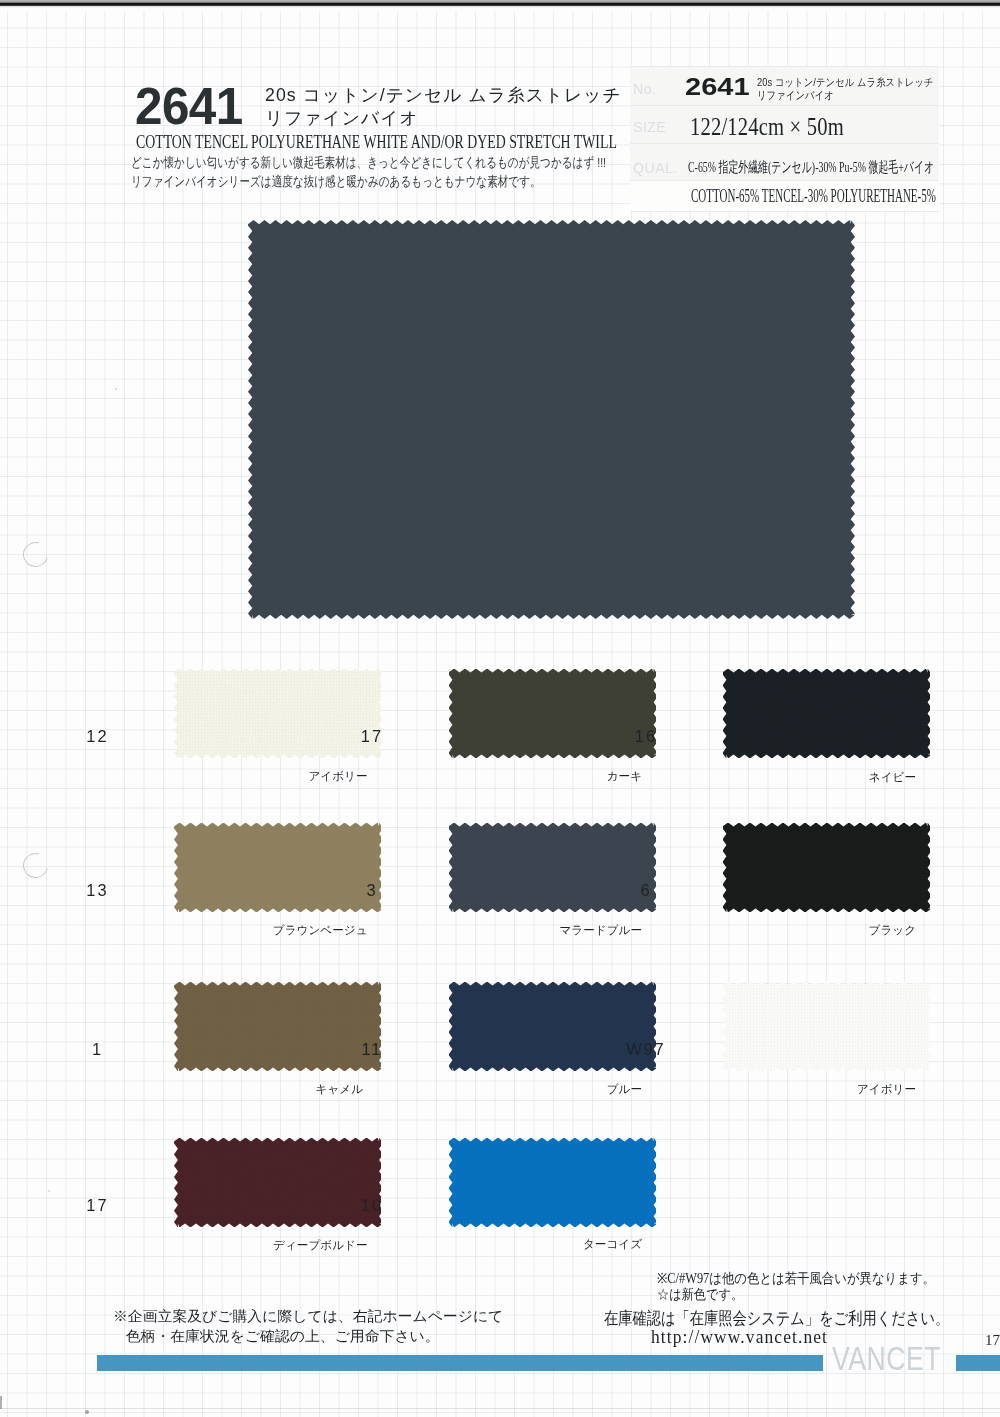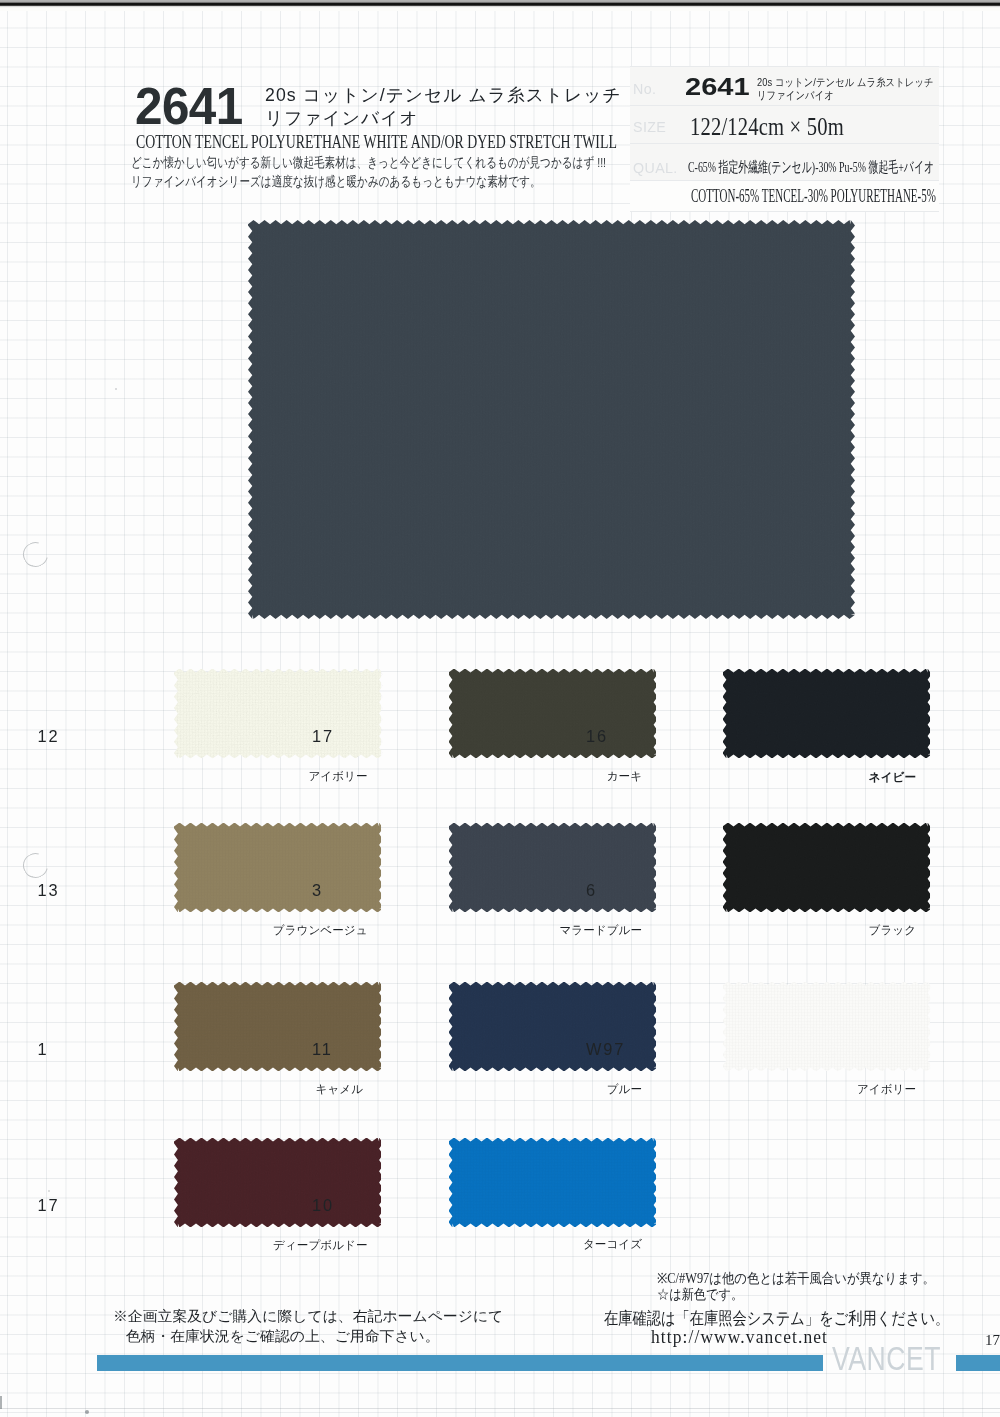--- a/index.html
+++ b/index.html
@@ -69,21 +69,21 @@
               line-height:18.5px;color:#1f2327;white-space:nowrap;
               transform:scaleX(.595);transform-origin:left top;}
 
   
   .mainswatch-wrap{position:absolute;left:248px;top:220px;width:607px;height:399px;}
   .mainswatch{position:absolute;inset:0;background:#3a444d;}
   .tex{position:absolute;inset:0;pointer-events:none;opacity:.055;mix-blend-mode:soft-light;}
   .tex2{position:absolute;inset:0;pointer-events:none;mix-blend-mode:multiply;}
   .cw-chip{position:absolute;left:0;top:0;width:207px;height:89px;}
   .cw-code{position:absolute;font-family:"Liberation Sans",sans-serif;font-size:16.4px;line-height:16.4px;
-           color:#1f2326;text-align:left;letter-spacing:1.9px;}
+           color:#1f2326;text-align:center;letter-spacing:1.9px;}
   .cw-name{position:absolute;font-size:11.6px;line-height:11.6px;color:#1d2125;white-space:nowrap;text-align:right;}
 
   
   .ft-left{position:absolute;left:113px;top:1307px;font-size:14.4px;line-height:19.8px;color:#1f2327;
            white-space:nowrap;transform:scaleX(1.032);transform-origin:left top;}
   .ft-left-l2{margin-left:12.3px;}
   .ft-r1{position:absolute;left:657px;top:1272px;font-family:"Liberation Serif",serif;font-size:14px;
          line-height:14px;color:#20242a;white-space:nowrap;transform:scaleX(.884);transform-origin:left top;}
   .ft-r2{position:absolute;left:657px;top:1288px;font-family:"Liberation Serif",serif;font-size:14px;
          line-height:14px;color:#20242a;white-space:nowrap;transform:scaleX(.87);transform-origin:left top;}
@@ -188,21 +188,21 @@
       </div>
       <div class="cw-code" style="left: 311.9px; width: 120px; padding-right: 0.9px; top: 728px;">17</div>
       <div class="cw-name" style="left: 442px; width: 200px; top: 769.5px;">カーキ</div>
       <div class="cw-chip" style="left: 722.5px; top: 668.5px; background: rgb(26, 31, 36); clip-path: polygon(0px 3.9px, 5.5px 0px, 11px 3.9px, 16.5px 0px, 22px 3.9px, 27.5px 0px, 33px 3.9px, 38.5px 0px, 44px 3.9px, 49.5px 0px, 55px 3.9px, 60.5px 0px, 66px 3.9px, 71.5px 0px, 77px 3.9px, 82.5px 0px, 88px 3.9px, 93.5px 0px, 99px 3.9px, 104.5px 0px, 110px 3.9px, 115.5px 0px, 121px 3.9px, 126.5px 0px, 132px 3.9px, 137.5px 0px, 143px 3.9px, 148.5px 0px, 154px 3.9px, 159.5px 0px, 165px 3.9px, 170.5px 0px, 176px 3.9px, 181.5px 0px, 187px 3.9px, 192.5px 0px, 198px 3.9px, 203.5px 0px, 205.1px 3.9px, 205.1px 0px, 209px 5.63px, 205.1px 11.25px, 209px 16.88px, 205.1px 22.5px, 209px 28.13px, 205.1px 33.75px, 209px 39.38px, 205.1px 45px, 209px 50.63px, 205.1px 56.25px, 209px 61.88px, 205.1px 67.5px, 209px 73.13px, 205.1px 78.75px, 209px 84.38px, 205.1px 86.1px, 209px 86.1px, 203.5px 90px, 198px 86.1px, 192.5px 90px, 187px 86.1px, 181.5px 90px, 176px 86.1px, 170.5px 90px, 165px 86.1px, 159.5px 90px, 154px 86.1px, 148.5px 90px, 143px 86.1px, 137.5px 90px, 132px 86.1px, 126.5px 90px, 121px 86.1px, 115.5px 90px, 110px 86.1px, 104.5px 90px, 99px 86.1px, 93.5px 90px, 88px 86.1px, 82.5px 90px, 77px 86.1px, 71.5px 90px, 66px 86.1px, 60.5px 90px, 55px 86.1px, 49.5px 90px, 44px 86.1px, 38.5px 90px, 33px 86.1px, 27.5px 90px, 22px 86.1px, 16.5px 90px, 11px 86.1px, 5.5px 90px, 3.9px 86.1px, 3.9px 90px, 0px 84.38px, 3.9px 78.75px, 0px 73.13px, 3.9px 67.5px, 0px 61.88px, 3.9px 56.25px, 0px 50.63px, 3.9px 45px, 0px 39.38px, 3.9px 33.75px, 0px 28.13px, 3.9px 22.5px, 0px 16.88px, 3.9px 11.25px, 0px 5.63px);">
         <svg class="tex" width="209" height="90" style="opacity: 0.085;">
           <rect width="209" height="90" filter="url(#fabricNoise)"></rect>
         </svg>
         <div class="tex2" style="opacity: 0.07; background-image: repeating-linear-gradient(to right, rgba(0, 0, 0, 0.12) 0px, rgba(0, 0, 0, 0.12) 1px, rgba(255, 255, 255, 0) 1px, rgba(255, 255, 255, 0) 3px), repeating-linear-gradient(rgba(0, 0, 0, 0.1) 0px, rgba(0, 0, 0, 0.1) 1px, rgba(255, 255, 255, 0) 1px, rgba(255, 255, 255, 0) 3px);"></div>
       </div>
       <div class="cw-code" style="left: 585.9px; width: 120px; padding-right: 0.9px; top: 728px;">16</div>
-      <div class="cw-name" style="left: 716px; width: 200px; top: 771px; font-weight: bold;">ネイビー</div>
+      <div class="cw-name" style="left: 716px; width: 200px; top: 771px;">ネイビー</div>
       <div class="cw-chip" style="left: 174px; top: 822.5px; background: rgb(142, 128, 94); clip-path: polygon(0px 3.9px, 5.5px 0px, 11px 3.9px, 16.5px 0px, 22px 3.9px, 27.5px 0px, 33px 3.9px, 38.5px 0px, 44px 3.9px, 49.5px 0px, 55px 3.9px, 60.5px 0px, 66px 3.9px, 71.5px 0px, 77px 3.9px, 82.5px 0px, 88px 3.9px, 93.5px 0px, 99px 3.9px, 104.5px 0px, 110px 3.9px, 115.5px 0px, 121px 3.9px, 126.5px 0px, 132px 3.9px, 137.5px 0px, 143px 3.9px, 148.5px 0px, 154px 3.9px, 159.5px 0px, 165px 3.9px, 170.5px 0px, 176px 3.9px, 181.5px 0px, 187px 3.9px, 192.5px 0px, 198px 3.9px, 203.5px 0px, 205.1px 3.9px, 205.1px 0px, 209px 5.63px, 205.1px 11.25px, 209px 16.88px, 205.1px 22.5px, 209px 28.13px, 205.1px 33.75px, 209px 39.38px, 205.1px 45px, 209px 50.63px, 205.1px 56.25px, 209px 61.88px, 205.1px 67.5px, 209px 73.13px, 205.1px 78.75px, 209px 84.38px, 205.1px 86.1px, 209px 86.1px, 203.5px 90px, 198px 86.1px, 192.5px 90px, 187px 86.1px, 181.5px 90px, 176px 86.1px, 170.5px 90px, 165px 86.1px, 159.5px 90px, 154px 86.1px, 148.5px 90px, 143px 86.1px, 137.5px 90px, 132px 86.1px, 126.5px 90px, 121px 86.1px, 115.5px 90px, 110px 86.1px, 104.5px 90px, 99px 86.1px, 93.5px 90px, 88px 86.1px, 82.5px 90px, 77px 86.1px, 71.5px 90px, 66px 86.1px, 60.5px 90px, 55px 86.1px, 49.5px 90px, 44px 86.1px, 38.5px 90px, 33px 86.1px, 27.5px 90px, 22px 86.1px, 16.5px 90px, 11px 86.1px, 5.5px 90px, 3.9px 86.1px, 3.9px 90px, 0px 84.38px, 3.9px 78.75px, 0px 73.13px, 3.9px 67.5px, 0px 61.88px, 3.9px 56.25px, 0px 50.63px, 3.9px 45px, 0px 39.38px, 3.9px 33.75px, 0px 28.13px, 3.9px 22.5px, 0px 16.88px, 3.9px 11.25px, 0px 5.63px);">
         <svg class="tex" width="209" height="90" style="opacity: 0.085;">
           <rect width="209" height="90" filter="url(#fabricNoise)"></rect>
         </svg>
         <div class="tex2" style="opacity: 0.07; background-image: repeating-linear-gradient(to right, rgba(0, 0, 0, 0.12) 0px, rgba(0, 0, 0, 0.12) 1px, rgba(255, 255, 255, 0) 1px, rgba(255, 255, 255, 0) 3px), repeating-linear-gradient(rgba(0, 0, 0, 0.1) 0px, rgba(0, 0, 0, 0.1) 1px, rgba(255, 255, 255, 0) 1px, rgba(255, 255, 255, 0) 3px);"></div>
       </div>
       <div class="cw-code" style="left: 37.4px; width: 120px; padding-right: 0.9px; top: 882px;">13</div>
       <div class="cw-name" style="left: 167.5px; width: 200px; top: 923.5px;">ブラウンベージュ</div>
       <div class="cw-chip" style="left: 448.5px; top: 822.5px; background: rgb(59, 67, 78); clip-path: polygon(0px 3.9px, 5.5px 0px, 11px 3.9px, 16.5px 0px, 22px 3.9px, 27.5px 0px, 33px 3.9px, 38.5px 0px, 44px 3.9px, 49.5px 0px, 55px 3.9px, 60.5px 0px, 66px 3.9px, 71.5px 0px, 77px 3.9px, 82.5px 0px, 88px 3.9px, 93.5px 0px, 99px 3.9px, 104.5px 0px, 110px 3.9px, 115.5px 0px, 121px 3.9px, 126.5px 0px, 132px 3.9px, 137.5px 0px, 143px 3.9px, 148.5px 0px, 154px 3.9px, 159.5px 0px, 165px 3.9px, 170.5px 0px, 176px 3.9px, 181.5px 0px, 187px 3.9px, 192.5px 0px, 198px 3.9px, 203.5px 0px, 205.1px 3.9px, 205.1px 0px, 209px 5.63px, 205.1px 11.25px, 209px 16.88px, 205.1px 22.5px, 209px 28.13px, 205.1px 33.75px, 209px 39.38px, 205.1px 45px, 209px 50.63px, 205.1px 56.25px, 209px 61.88px, 205.1px 67.5px, 209px 73.13px, 205.1px 78.75px, 209px 84.38px, 205.1px 86.1px, 209px 86.1px, 203.5px 90px, 198px 86.1px, 192.5px 90px, 187px 86.1px, 181.5px 90px, 176px 86.1px, 170.5px 90px, 165px 86.1px, 159.5px 90px, 154px 86.1px, 148.5px 90px, 143px 86.1px, 137.5px 90px, 132px 86.1px, 126.5px 90px, 121px 86.1px, 115.5px 90px, 110px 86.1px, 104.5px 90px, 99px 86.1px, 93.5px 90px, 88px 86.1px, 82.5px 90px, 77px 86.1px, 71.5px 90px, 66px 86.1px, 60.5px 90px, 55px 86.1px, 49.5px 90px, 44px 86.1px, 38.5px 90px, 33px 86.1px, 27.5px 90px, 22px 86.1px, 16.5px 90px, 11px 86.1px, 5.5px 90px, 3.9px 86.1px, 3.9px 90px, 0px 84.38px, 3.9px 78.75px, 0px 73.13px, 3.9px 67.5px, 0px 61.88px, 3.9px 56.25px, 0px 50.63px, 3.9px 45px, 0px 39.38px, 3.9px 33.75px, 0px 28.13px, 3.9px 22.5px, 0px 16.88px, 3.9px 11.25px, 0px 5.63px);">
         <svg class="tex" width="209" height="90" style="opacity: 0.085;">

